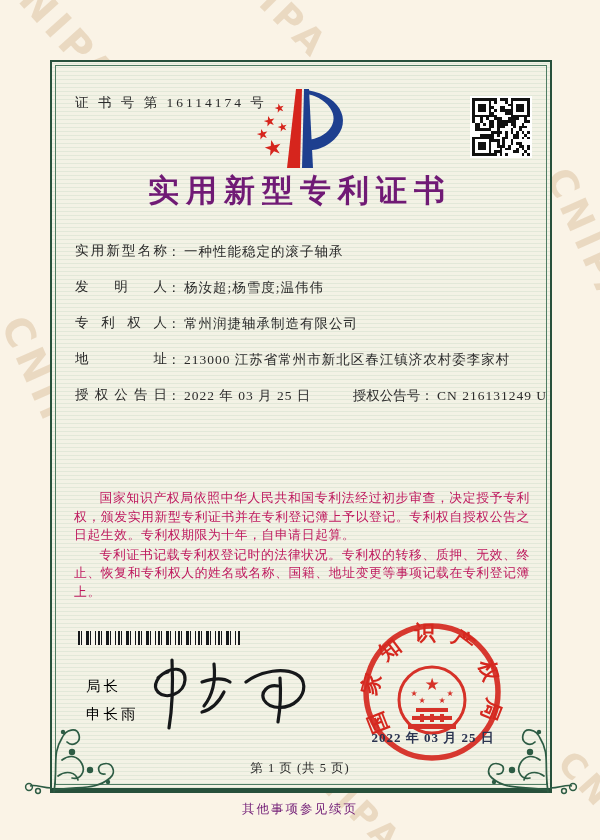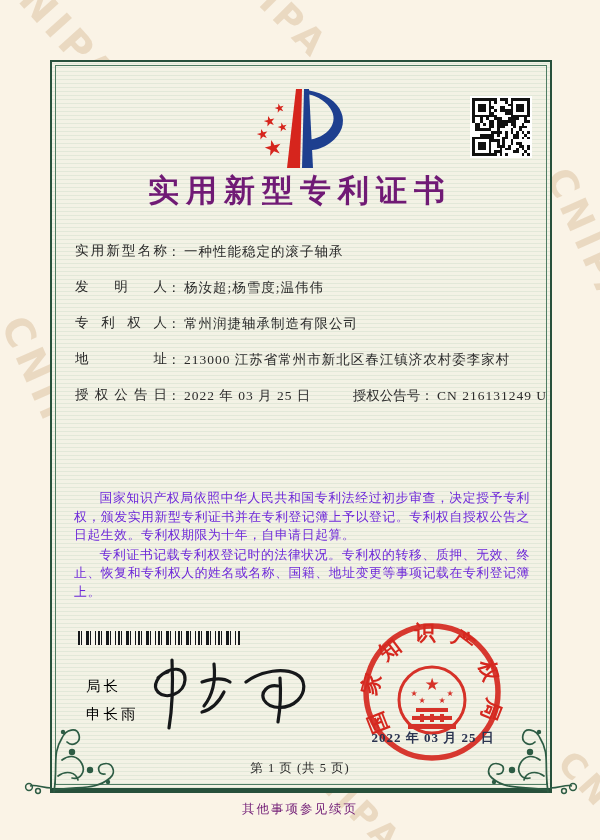--- a/index.html
+++ b/index.html
@@ -47,21 +47,21 @@
   
   .fields { position:absolute; left:75px; top:243px; width:462px; font-size:13.5px; }
   .frow { height:36px; line-height:18px; white-space:nowrap; }
   .flabel { display:inline-block; width:92px; text-align:justify; text-align-last:justify; vertical-align:top;font-family:Liberation Mono, monospace; }
   .fcolon { display:inline-block; vertical-align:top; }
   .fvalue { display:inline-block; letter-spacing:1px; vertical-align:top; }
   .grant2 { display:inline-block; margin-left:38px; }
 
   
   .paras { position:absolute; left:74px; top:489px; width:456px; font-size:12.8px;
-           line-height:18.6px; text-align:justify; color:#6d28d9; letter-spacing:0.6px; }
+           line-height:18.6px; text-align:justify; color:#be185d; letter-spacing:0.6px; }
   .paras p { text-indent:2em; margin-bottom:1px; }
 
   
   .barcode { position:absolute; left:78px; top:631px; width:162px; height:14px;
              background:repeating-linear-gradient(90deg,
                #15181a 0 2px, #f6f4ec 2px 3px, #15181a 3px 4px, #f6f4ec 4px 8px,
                #15181a 8px 11px, #f6f4ec 11px 12px, #15181a 12px 13px, #f6f4ec 13px 17px,
                #15181a 17px 18px, #f6f4ec 18px 20px); }
   .director { position:absolute; left:86px; top:672px; font-size:14.5px; letter-spacing:3px; line-height:28px; color:#000000; }
   .sig { position:absolute; left:128px; top:648px; width:195px; height:85px; }
@@ -128,20 +128,21 @@
     </svg>
     <svg class="band-curl r" viewBox="0 0 30 20">
       <g fill="none" stroke="#2d5c44" stroke-width="1.5">
         <path d="M30,10 C20,10 14,6 8,8"></path>
           <circle cx="7" cy="9" r="3.4"></circle>
           <circle cx="16" cy="13" r="2.4"></circle>
       </g>
     </svg>
   </div>
 
+  <div class="cert-no">证 书 号 第 16114174 号</div>
 
   <div class="logo">
     <svg width="130" height="90" viewBox="0 0 130 90">
       <polygon points="56,7 62,7 60,86 47,86" fill="#d6251d"></polygon>
       <polygon points="64,7 69,7 73,86 62,86" fill="#1e3f8f"></polygon>
       <path d="M 67,8 C 104,14 114,44 90,61 C 80,68 72,69 68,67 L 67,58 C 88,56 100,40 90,26 C 84,17 74,13 66,12 Z" fill="#1e3f8f"></path>
     </svg>
     <span class="lstar" style="left:24px;top:56px;font-size:21px;">★</span>
     <span class="lstar" style="left:16px;top:45px;font-size:14px;">★</span>
     <span class="lstar" style="left:23px;top:32px;font-size:14px;">★</span>

